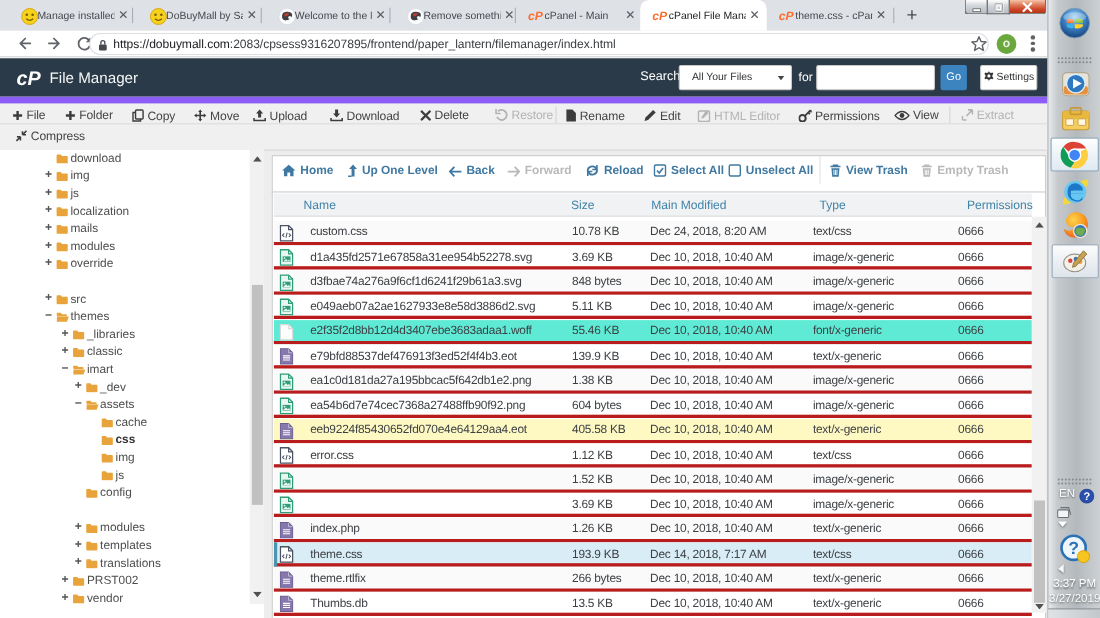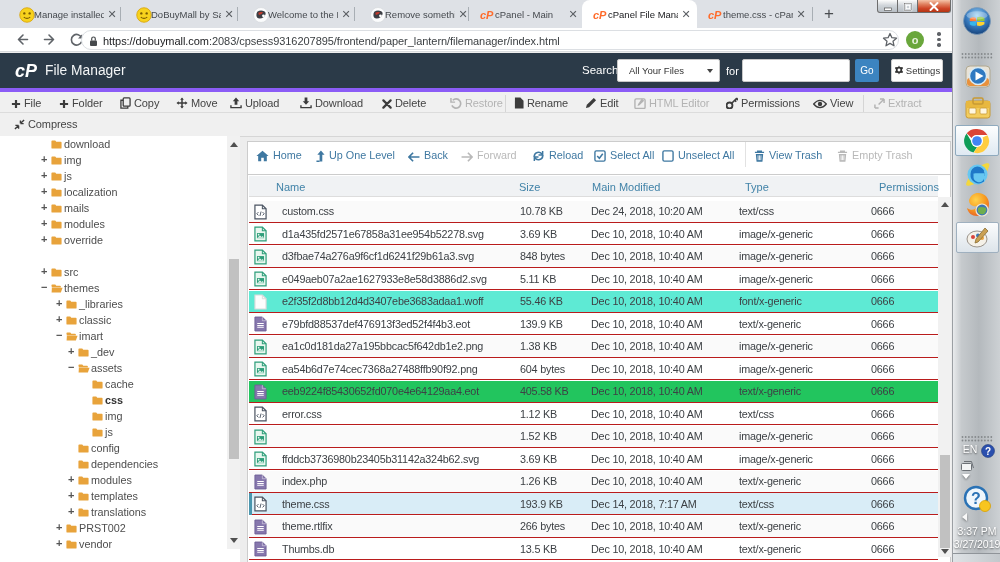--- a/index.html
+++ b/index.html
@@ -26,40 +26,40 @@
 #page { position:absolute; left:0; top:52px; width:952px; height:510px; background:#ededed; font-size:10.8px; }
 #cphead { position:absolute; left:0; top:1px; width:952px; height:35px; background:#2b3a48; }
 #cphead .title { position:absolute; left:45px; top:10px; color:#f3f5f6; font-size:13.8px; }
 #srch { position:absolute; left:582px; top:11px; color:#fff; font-size:11.5px; }
 #srchsel { position:absolute; left:617px; top:6px; width:103px; height:23px; background:#fff; border:1px solid #c8c8c8; border-radius:2px; font-size:9.5px; color:#333; line-height:21px; padding-left:11px; }
 #srchsel .car { position:absolute; right:6px; top:9px; width:0; height:0; border-left:3.5px solid transparent; border-right:3.5px solid transparent; border-top:4.5px solid #444; }
 #srchfor { position:absolute; left:726px; top:12px; color:#fff; font-size:11px; }
 #srchin { position:absolute; left:742px; top:6px; width:108px; height:23px; background:#fff; border:1px solid #c8c8c8; border-radius:2px; }
 #gobtn { position:absolute; left:855px; top:6px; width:24px; height:23px; background:#3c84c0; border-radius:2px; color:#fff; font-size:10px; text-align:center; line-height:23px; }
 #setbtn { position:absolute; left:891px; top:6px; width:52px; height:23px; background:#fff; border:1px solid #cfcfcf; border-radius:2px; color:#333; font-size:9.5px; line-height:21px; text-align:center; }
-#tb1 { position:absolute; left:0; top:36px; width:952px; height:24px; background:#f0f0f0; border-top:4px solid #8b5cf6; }
+#tb1 { position:absolute; left:0; top:36px; width:952px; height:24px; background:#f0f0f0; border-top:6px solid #8b5cf6; }
 #tb2 { position:absolute; left:0; top:60px; width:952px; height:25px; background:#f0f0f0; border-top:1px solid #dcdcdc; border-bottom:1px solid #d6d6d6; }
 .tbi { position:absolute; top:5px; font-size:11px; letter-spacing:-0.1px; color:#444; white-space:nowrap; }
 .tbi.dis { color:#b3b3b3; }
 .tbi svg { vertical-align:-2px; margin-right:3px; }
 .tbsep { position:absolute; top:3px; width:1px; height:18px; background:#d5d5d5; }
 #sidebar { position:absolute; left:0; top:84px; width:240px; height:426px; background:#fff; }
 .trow { position:absolute; height:16px; font-size:10.8px; color:#4d4d4d; white-space:nowrap; }
 .trow .pm { position:absolute; top:0px; font-size:11px; font-weight:bold; color:#555; }
 .trow .lb { position:absolute; top:1px; }
 .trow svg { position:absolute; top:1.5px; }
 .bold { font-weight:bold; color:#333; }
-#mainbox1 { position:absolute; left:247px; top:89px; width:704px; height:37px; background:#fff; border:1px solid #ccc; }
+#mainbox1 { position:absolute; left:247px; top:89px; width:704px; height:37px; background:#fff; border:1px solid #ccc;font-weight:bold; }
 .mti { position:absolute; top:7px; font-size:10.8px; color:#3f78a1; white-space:nowrap; }
 .mti.dis { color:#b9b9b9; }
 .mti svg { vertical-align:-2.5px; margin-right:4px; }
 #tablebox { position:absolute; left:247px; top:122px; width:704px; height:388px; background:#fff; border:1px solid #ccc; border-bottom:none; }
 #thead { position:absolute; left:1px; top:1px; width:689px; height:21px; background:#f0f2f4; border-bottom:1px solid #ddd; }
 .th { position:absolute; top:5px; font-size:11px; color:#4183a8; }
-.frow { position:absolute; left:1px; width:689px; height:22px; font-size:10.8px; letter-spacing:-0.2px; color:#3d4145; border-bottom:1px solid #b91c1c; background:#fff; }
+.frow { position:absolute; left:1px; width:689px; height:22px; font-size:10.8px; letter-spacing:-0.2px; color:#3d4145; border-bottom:3px solid #b91c1c; background:#fff; }
 .frow div { position:absolute; top:4.5px; }
 .frow svg { position:absolute; left:5px; top:3px; }
 #taskbar { position:absolute; left:952px; top:0; width:48px; height:562px; background:linear-gradient(90deg,#e9ebed,#c6cacd 18%,#b4b9bd 55%,#cdd1d4); border-left:1px solid #9b9fa3; }
 .grip { position:absolute; left:8px; width:34px; height:8px; }
 .traytxt { position:absolute; width:48px; text-align:center; color:#fff; font-size:10.5px; text-shadow:0 1px 2px rgba(0,0,0,0.55); }
 </style>
 </head>
 <body>
 <div id="stage">
 <div id="taskbar">
@@ -509,26 +509,20 @@
               <path d="M0.5 2.5 A1 1 0 0 1 1.5 1.5 L5 1.5 L6.2 3 L11.5 3 A1 1 0 0 1 12.5 4 L12.5 10 A1 1 0 0 1 11.5 11 L1.5 11 A1 1 0 0 1 0.5 10 Z" fill="#e8a33b"></path>
             </svg>
 <span class="lb" style="left:105px">js</span>
 </div>
 <div class="trow" style="left:0;top:305px;width:226px">
 <svg style="left:78px" width="11" height="10.5" viewBox="0 0 13 12">
               <path d="M0.5 2.5 A1 1 0 0 1 1.5 1.5 L5 1.5 L6.2 3 L11.5 3 A1 1 0 0 1 12.5 4 L12.5 10 A1 1 0 0 1 11.5 11 L1.5 11 A1 1 0 0 1 0.5 10 Z" fill="#e8a33b"></path>
             </svg>
 <span class="lb" style="left:91px">config</span>
 </div>
-<div class="trow" style="left:0;top:321px;width:226px">
-<svg style="left:78px" width="11" height="10.5" viewBox="0 0 13 12">
-              <path d="M0.5 2.5 A1 1 0 0 1 1.5 1.5 L5 1.5 L6.2 3 L11.5 3 A1 1 0 0 1 12.5 4 L12.5 10 A1 1 0 0 1 11.5 11 L1.5 11 A1 1 0 0 1 0.5 10 Z" fill="#e8a33b"></path>
-            </svg>
-<span class="lb" style="left:91px">dependencies</span>
-</div>
 <div class="trow" style="left:0;top:337px;width:226px">
 <span class="pm" style="left:68px">+</span>
 <svg style="left:78px" width="11" height="10.5" viewBox="0 0 13 12">
               <path d="M0.5 2.5 A1 1 0 0 1 1.5 1.5 L5 1.5 L6.2 3 L11.5 3 A1 1 0 0 1 12.5 4 L12.5 10 A1 1 0 0 1 11.5 11 L1.5 11 A1 1 0 0 1 0.5 10 Z" fill="#e8a33b"></path>
             </svg>
 <span class="lb" style="left:91px">modules</span>
 </div>
 <div class="trow" style="left:0;top:353px;width:226px">
 <span class="pm" style="left:68px">+</span>
 <svg style="left:78px" width="11" height="10.5" viewBox="0 0 13 12">
@@ -615,21 +609,21 @@
 <div class="th" style="left:630px">Permissions</div>
 </div>
 <div class="frow" style="top:25.5px;background:#fafafa">
 <svg width="13" height="16" viewBox="0 0 14 17">
               <path d="M1 1 L9 1 L13 5 L13 16 L1 16 Z" fill="#fff" stroke="#4a5361" stroke-width="1.3"></path>
               <path d="M9 1 L9 5 L13 5" fill="none" stroke="#4a5361" stroke-width="1.1"></path>
               <path d="M4.8 8.6 L3 10.4 L4.8 12.2 M9.2 8.6 L11 10.4 L9.2 12.2 M7.6 8 L6.4 12.8" fill="none" stroke="#4a5361" stroke-width="1"></path>
             </svg>
 <div style="left:33px">custom.css</div>
 <div style="left:271px">10.78 KB</div>
-<div style="left:342px">Dec 24, 2018, 10:20 AM</div>
+<div style="left:342px">Dec 24, 2018, 8:20 AM</div>
 <div style="left:490px">text/css</div>
 <div style="left:622px">0666</div>
 </div>
 <div class="frow" style="top:48.0px;background:#fff">
 <svg width="13" height="16" viewBox="0 0 14 17">
               <path d="M1 1 L9 1 L13 5 L13 16 L1 16 Z" fill="#e9f7ef" stroke="#2e9e7a" stroke-width="1.3"></path>
               <path d="M9 1 L9 5 L13 5" fill="none" stroke="#2e9e7a" stroke-width="1.1"></path>
               <rect x="3.2" y="7.5" width="7.6" height="5.5" fill="#2e9e7a"></rect>
               <circle cx="5" cy="9.2" r="0.9" fill="#e9f7ef"></circle>
               <path d="M3.6 12.6 L6.5 10 L8.2 11.8 L9.5 10.6 L10.6 12.6 Z" fill="#e9f7ef"></path>
@@ -712,21 +706,21 @@
               <rect x="3.2" y="7.5" width="7.6" height="5.5" fill="#2e9e7a"></rect>
               <circle cx="5" cy="9.2" r="0.9" fill="#e9f7ef"></circle>
               <path d="M3.6 12.6 L6.5 10 L8.2 11.8 L9.5 10.6 L10.6 12.6 Z" fill="#e9f7ef"></path>
             </svg>
 <div style="left:33px">ea54b6d7e74cec7368a27488ffb90f92.png</div>
 <div style="left:271px">604 bytes</div>
 <div style="left:342px">Dec 10, 2018, 10:40 AM</div>
 <div style="left:490px">image/x-generic</div>
 <div style="left:622px">0666</div>
 </div>
-<div class="frow" style="top:205.5px;background:#22c55e">
+<div class="frow" style="top:205.5px;background:#fef9c3">
 <svg width="13" height="16" viewBox="0 0 14 17">
               <path d="M1 1 L9 1 L13 5 L13 16 L1 16 Z" fill="#8677ad" stroke="#6d5f96" stroke-width="1"></path>
               <path d="M9 1 L9 5 L13 5" fill="none" stroke="#fff" stroke-width="0.8" opacity="0.6"></path>
               <path d="M3.5 8 L10.5 8 M3.5 10 L10.5 10 M3.5 12 L10.5 12" stroke="#fff" stroke-width="1.1"></path>
             </svg>
 <div style="left:33px">eeb9224f85430652fd070e4e64129aa4.eot</div>
 <div style="left:271px">405.58 KB</div>
 <div style="left:342px">Dec 10, 2018, 10:40 AM</div>
 <div style="left:490px">text/x-generic</div>
 <div style="left:622px">0666</div>
@@ -757,21 +751,20 @@
 <div style="left:622px">0666</div>
 </div>
 <div class="frow" style="top:273.0px;background:#fff">
 <svg width="13" height="16" viewBox="0 0 14 17">
               <path d="M1 1 L9 1 L13 5 L13 16 L1 16 Z" fill="#e9f7ef" stroke="#2e9e7a" stroke-width="1.3"></path>
               <path d="M9 1 L9 5 L13 5" fill="none" stroke="#2e9e7a" stroke-width="1.1"></path>
               <rect x="3.2" y="7.5" width="7.6" height="5.5" fill="#2e9e7a"></rect>
               <circle cx="5" cy="9.2" r="0.9" fill="#e9f7ef"></circle>
               <path d="M3.6 12.6 L6.5 10 L8.2 11.8 L9.5 10.6 L10.6 12.6 Z" fill="#e9f7ef"></path>
             </svg>
-<div style="left:33px">ffddcb3736980b23405b31142a324b62.svg</div>
 <div style="left:271px">3.69 KB</div>
 <div style="left:342px">Dec 10, 2018, 10:40 AM</div>
 <div style="left:490px">image/x-generic</div>
 <div style="left:622px">0666</div>
 </div>
 <div class="frow" style="top:295.5px;background:#fafafa">
 <svg width="13" height="16" viewBox="0 0 14 17">
               <path d="M1 1 L9 1 L13 5 L13 16 L1 16 Z" fill="#8677ad" stroke="#6d5f96" stroke-width="1"></path>
               <path d="M9 1 L9 5 L13 5" fill="none" stroke="#fff" stroke-width="0.8" opacity="0.6"></path>
               <path d="M3.5 8 L10.5 8 M3.5 10 L10.5 10 M3.5 12 L10.5 12" stroke="#fff" stroke-width="1.1"></path>

